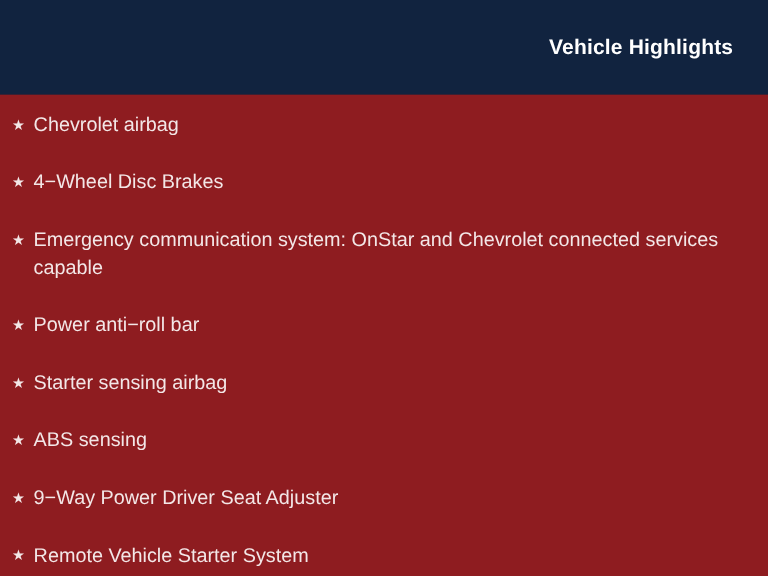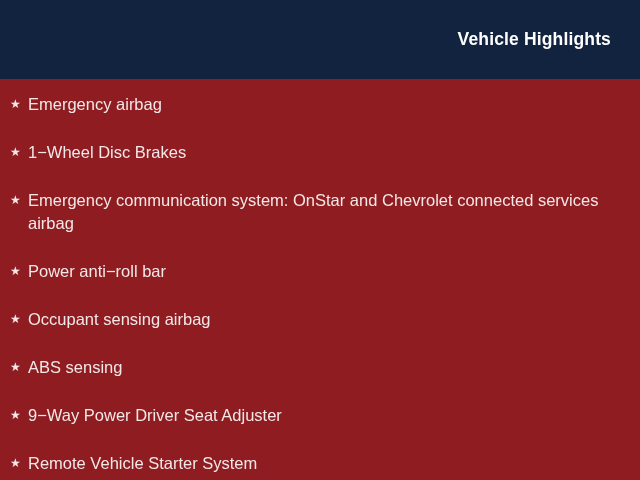--- a/index.html
+++ b/index.html
@@ -80,41 +80,41 @@
 
   <div class="header">
     <div class="header-title">Vehicle Highlights</div>
   </div>
 
   <div class="body-area">
     <ul class="hl-list">
 
       <li class="hl-item">
         <span class="hl-bullet">★</span>
-        <span class="hl-text">Emergency airbag</span>
+        <span class="hl-text">Chevrolet airbag</span>
       </li>
 
       <li class="hl-item">
         <span class="hl-bullet">★</span>
-        <span class="hl-text">1−Wheel Disc Brakes</span>
+        <span class="hl-text">4−Wheel Disc Brakes</span>
       </li>
 
       <li class="hl-item">
         <span class="hl-bullet">★</span>
-        <span class="hl-text">Emergency communication system: OnStar and Chevrolet connected services airbag</span>
+        <span class="hl-text">Emergency communication system: OnStar and Chevrolet connected services capable</span>
       </li>
 
       <li class="hl-item">
         <span class="hl-bullet">★</span>
         <span class="hl-text">Power anti−roll bar</span>
       </li>
 
       <li class="hl-item">
         <span class="hl-bullet">★</span>
-        <span class="hl-text">Occupant sensing airbag</span>
+        <span class="hl-text">Starter sensing airbag</span>
       </li>
 
       <li class="hl-item">
         <span class="hl-bullet">★</span>
         <span class="hl-text">ABS sensing</span>
       </li>
 
       <li class="hl-item">
         <span class="hl-bullet">★</span>
         <span class="hl-text">9−Way Power Driver Seat Adjuster</span>

